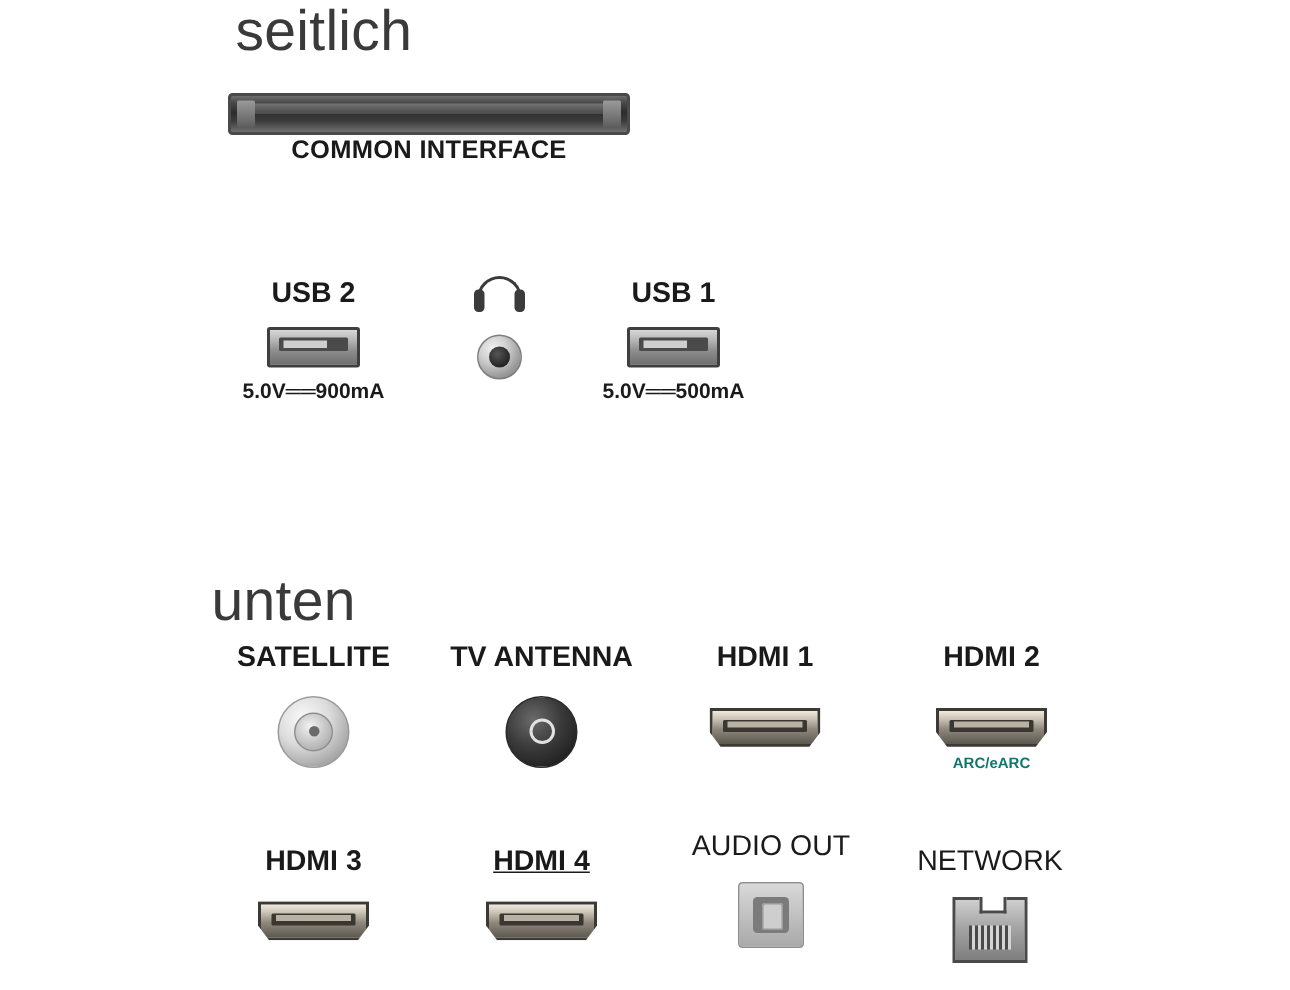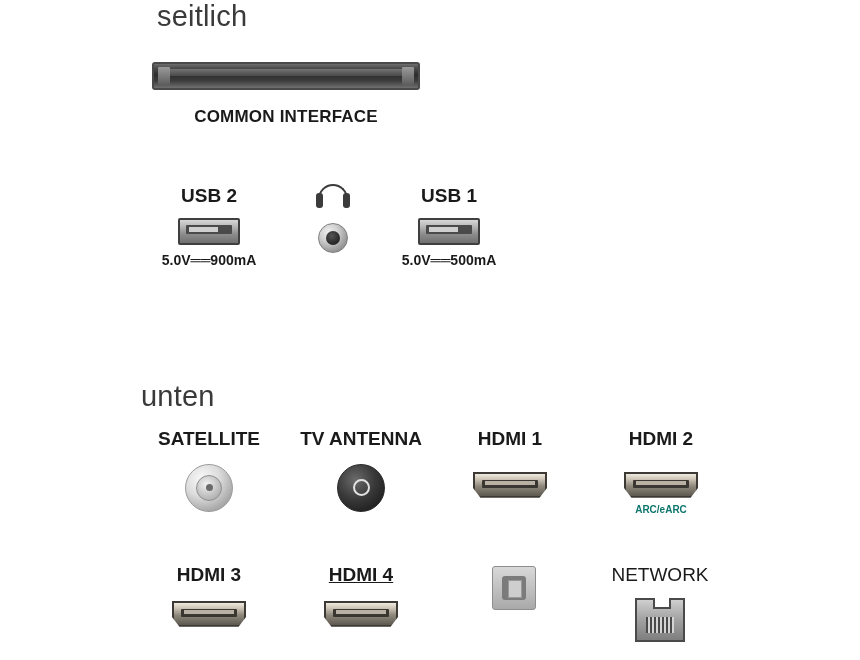--- a/index.html
+++ b/index.html
@@ -11,21 +11,21 @@
     height: 660px;
     background: #ffffff;
     font-family: "Liberation Sans", sans-serif;
     color: #1a1a1a;
     overflow: hidden;
     position: relative;
   }
 
   .section-title {
     position: absolute;
-    font-size: 29px;
+    font-size: 38px;
     font-weight: 400;
     color: #3a3a3a;
     letter-spacing: 0.2px;
   }
 
   #title-side { left: 157px; top: 0px; }
   #title-bottom { left: 141px; top: 380px; }
 
   
   .ci-wrap {
@@ -60,21 +60,21 @@
   }
   .ci-tab {
     width: 12px;
     height: 18px;
     background: linear-gradient(to bottom, #9a9a9a, #5d5d5d);
     border-radius: 1px;
     position: relative;
     z-index: 2;
   }
   .ci-label {
-    margin-top: 17px;
+    margin-top: 0;
     text-align: center;
     font-size: 17px;
     font-weight: bold;
     letter-spacing: 0.2px;
     color: #1a1a1a;
     width: 268px;
   }
 
   
   .port {
@@ -428,20 +428,21 @@
 </div>
 
 <div class="port" style="left:303px; top:564px; width:116px;text-decoration:underline;">
   <div class="cap">HDMI 4</div>
   <div class="glyph" style="margin-top:15px;">
     <span class="hdmi"></span>
   </div>
 </div>
 
 <div class="port" style="left:444px; top:554px; width:140px;">
+  <div class="cap thin">AUDIO OUT</div>
   <div class="glyph" style="margin-top:12px;">
     <span class="optical"></span>
   </div>
 </div>
 
 <div class="port" style="left:598px; top:564px; width:124px;">
   <div class="cap thin">NETWORK</div>
   <div class="glyph" style="margin-top:12px;">
     <span class="rj45">
       <span class="notch"></span>

